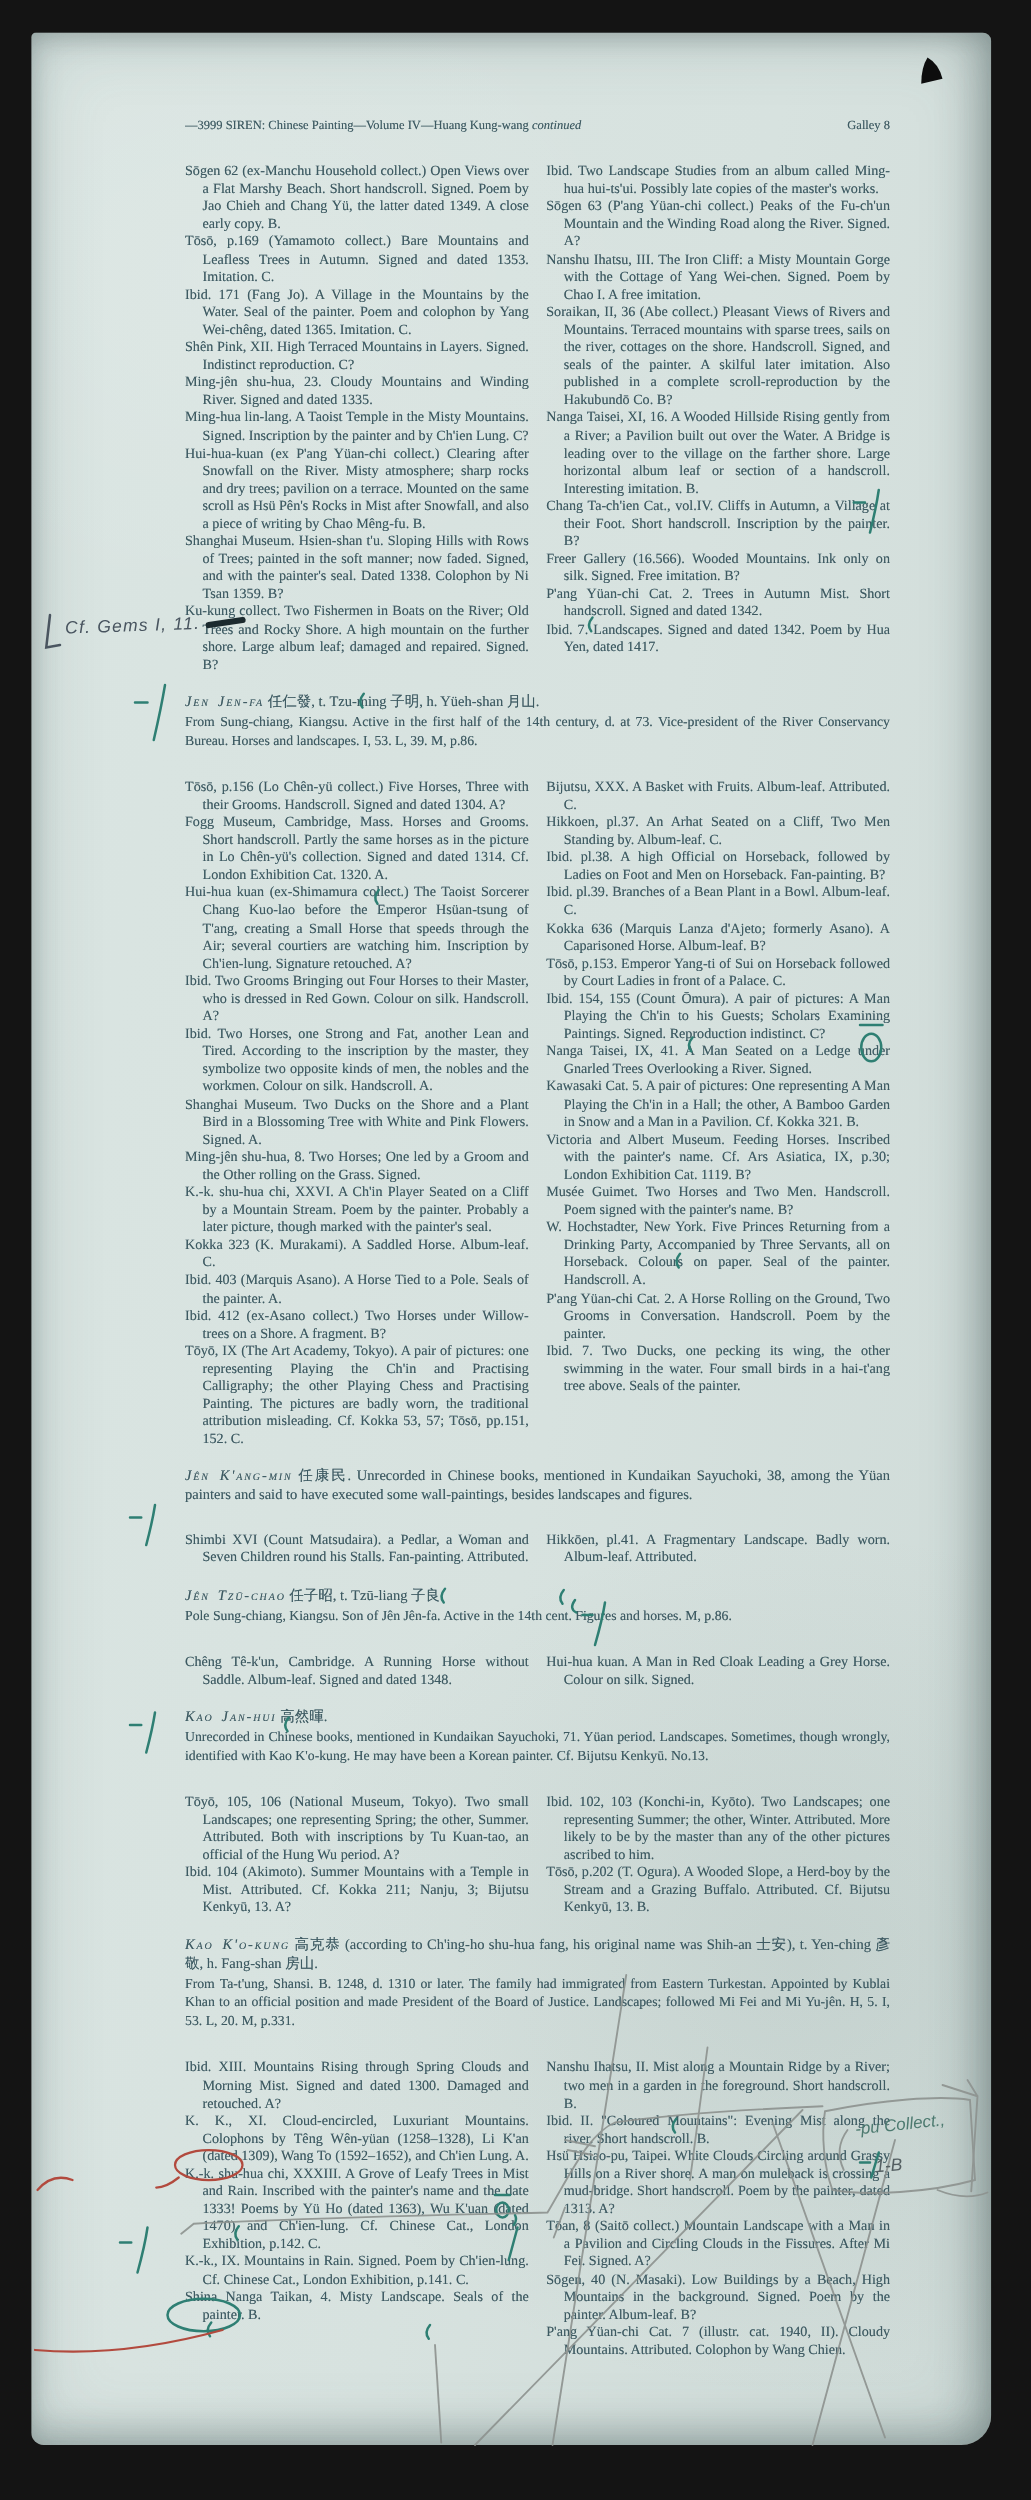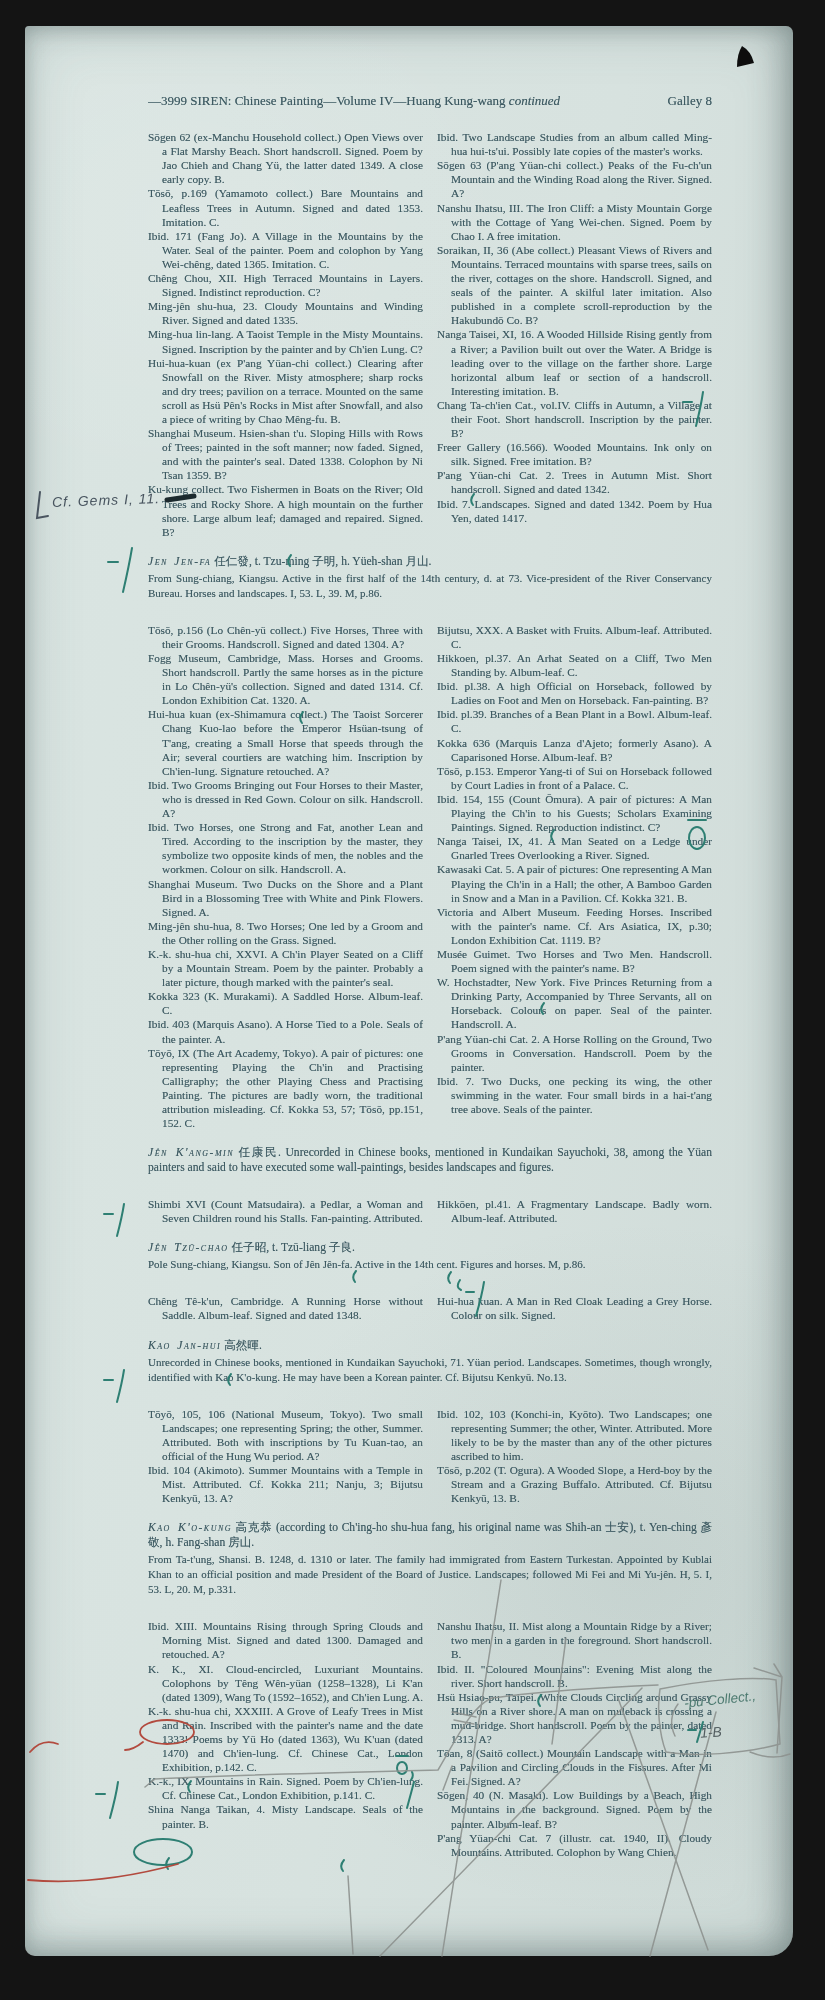--- a/index.html
+++ b/index.html
@@ -19,23 +19,23 @@
       inset 0 0 60px rgba(70,95,95,.20),
       inset -16px 0 30px rgba(55,75,75,.22),
       inset 0 -12px 26px rgba(55,75,75,.18),
       inset 0 6px 14px rgba(55,75,75,.12);
   }
   .content{
     position:absolute;left:148px;top:94px;width:564px;height:1866px;overflow:hidden;
     color:#3d5a62;font-size:11.3px;line-height:14.1px;
     text-shadow:0 0 .5px rgba(61,90,98,.55);
   }
-  .gheader{display:flex;justify-content:space-between;font-size:13px;margin:0 0 16px 0;}
+  .gheader{display:flex;justify-content:space-between;font-size:10px;margin:0 0 16px 0;}
   .gheader i{font-style:italic;}
-  .cols{display:flex;gap:14px;margin-top:22px;}
+  .cols{display:flex;gap:4px;margin-top:22px;justify-content:space-between;}
   .col{width:275px;}
   .entry{margin:0;padding-left:14px;text-indent:-14px;text-align:justify;}
   .section{margin-top:15px;}
   .shead{margin:0 0 2px 0;font-size:11.6px;line-height:15px;text-align:justify;}
   .sc{font-variant-caps:small-caps;letter-spacing:1.5px;word-spacing:2px;font-style:italic;}
   .sintro{margin:0;font-size:11px;line-height:15px;text-align:justify;}
   .overlay{position:absolute;left:0;top:0;width:825px;height:2000px;pointer-events:none;}
   .hw{position:absolute;font-family:"Liberation Sans",sans-serif;font-style:italic;white-space:nowrap;}
   #note-gems{left:52px;top:492px;font-size:14px;color:#48545f;transform:rotate(-2deg);letter-spacing:1px;}
   #note-collect{left:684px;top:1692px;font-size:13.5px;color:#4d7a70;transform:rotate(-6deg);}
@@ -53,21 +53,21 @@
     <span><span>—3999 SIREN: Chinese Painting—Volume IV—Huang Kung-wang </span><i>continued</i></span>
     <span>Galley 8</span>
   </p>
   <div>
       <div class="section" style="margin-top: 0px;">
         <div class="cols">
           <div class="col">
             <p class="entry">Sōgen 62 (ex-Manchu Household collect.) Open Views over a Flat Marshy Beach. Short handscroll. Signed. Poem by Jao Chieh and Chang Yü, the latter dated 1349. A close early copy. B.</p>
             <p class="entry">Tōsō, p.169 (Yamamoto collect.) Bare Mountains and Leafless Trees in Autumn. Signed and dated 1353. Imitation. C.</p>
             <p class="entry">Ibid. 171 (Fang Jo). A Village in the Mountains by the Water. Seal of the painter. Poem and colophon by Yang Wei-chêng, dated 1365. Imitation. C.</p>
-            <p class="entry">Chêng Chou, XII. High Terraced Mountains in Layers. Signed. Indistinct reproduction. C?</p>
+            <p class="entry">Shên Pink, XII. High Terraced Mountains in Layers. Signed. Indistinct reproduction. C?</p>
             <p class="entry">Ming-jên shu-hua, 23. Cloudy Mountains and Winding River. Signed and dated 1335.</p>
             <p class="entry">Ming-hua lin-lang. A Taoist Temple in the Misty Mountains. Signed. Inscription by the painter and by Ch'ien Lung. C?</p>
             <p class="entry">Hui-hua-kuan (ex P'ang Yüan-chi collect.) Clearing after Snowfall on the River. Misty atmosphere; sharp rocks and dry trees; pavilion on a terrace. Mounted on the same scroll as Hsü Pên's Rocks in Mist after Snowfall, and also a piece of writing by Chao Mêng-fu. B.</p>
             <p class="entry">Shanghai Museum. Hsien-shan t'u. Sloping Hills with Rows of Trees; painted in the soft manner; now faded. Signed, and with the painter's seal. Dated 1338. Colophon by Ni Tsan 1359. B?</p>
             <p class="entry">Ku-kung collect. Two Fishermen in Boats on the River; Old Trees and Rocky Shore. A high mountain on the further shore. Large album leaf; damaged and repaired. Signed. B?</p>
           </div>
           <div class="col">
             <p class="entry">Ibid. Two Landscape Studies from an album called Ming-hua hui-ts'ui. Possibly late copies of the master's works.</p>
             <p class="entry">Sōgen 63 (P'ang Yüan-chi collect.) Peaks of the Fu-ch'un Mountain and the Winding Road along the River. Signed. A?</p>
             <p class="entry">Nanshu Ihatsu, III. The Iron Cliff: a Misty Mountain Gorge with the Cottage of Yang Wei-chen. Signed. Poem by Chao I. A free imitation.</p>
@@ -88,20 +88,21 @@
             <p class="entry">Tōsō, p.156 (Lo Chên-yü collect.) Five Horses, Three with their Grooms. Handscroll. Signed and dated 1304. A?</p>
             <p class="entry">Fogg Museum, Cambridge, Mass. Horses and Grooms. Short handscroll. Partly the same horses as in the picture in Lo Chên-yü's collection. Signed and dated 1314. Cf. London Exhibition Cat. 1320. A.</p>
             <p class="entry">Hui-hua kuan (ex-Shimamura collect.) The Taoist Sorcerer Chang Kuo-lao before the Emperor Hsüan-tsung of T'ang, creating a Small Horse that speeds through the Air; several courtiers are watching him. Inscription by Ch'ien-lung. Signature retouched. A?</p>
             <p class="entry">Ibid. Two Grooms Bringing out Four Horses to their Master, who is dressed in Red Gown. Colour on silk. Handscroll. A?</p>
             <p class="entry">Ibid. Two Horses, one Strong and Fat, another Lean and Tired. According to the inscription by the master, they symbolize two opposite kinds of men, the nobles and the workmen. Colour on silk. Handscroll. A.</p>
             <p class="entry">Shanghai Museum. Two Ducks on the Shore and a Plant Bird in a Blossoming Tree with White and Pink Flowers. Signed. A.</p>
             <p class="entry">Ming-jên shu-hua, 8. Two Horses; One led by a Groom and the Other rolling on the Grass. Signed.</p>
             <p class="entry">K.-k. shu-hua chi, XXVI. A Ch'in Player Seated on a Cliff by a Mountain Stream. Poem by the painter. Probably a later picture, though marked with the painter's seal.</p>
             <p class="entry">Kokka 323 (K. Murakami). A Saddled Horse. Album-leaf. C.</p>
             <p class="entry">Ibid. 403 (Marquis Asano). A Horse Tied to a Pole. Seals of the painter. A.</p>
+            <p class="entry">Ibid. 412 (ex-Asano collect.) Two Horses under Willow-trees on a Shore. A fragment. B?</p>
             <p class="entry">Tōyō, IX (The Art Academy, Tokyo). A pair of pictures: one representing Playing the Ch'in and Practising Calligraphy; the other Playing Chess and Practising Painting. The pictures are badly worn, the traditional attribution misleading. Cf. Kokka 53, 57; Tōsō, pp.151, 152. C.</p>
           </div>
           <div class="col">
             <p class="entry">Bijutsu, XXX. A Basket with Fruits. Album-leaf. Attributed. C.</p>
             <p class="entry">Hikkoen, pl.37. An Arhat Seated on a Cliff, Two Men Standing by. Album-leaf. C.</p>
             <p class="entry">Ibid. pl.38. A high Official on Horseback, followed by Ladies on Foot and Men on Horseback. Fan-painting. B?</p>
             <p class="entry">Ibid. pl.39. Branches of a Bean Plant in a Bowl. Album-leaf. C.</p>
             <p class="entry">Kokka 636 (Marquis Lanza d'Ajeto; formerly Asano). A Caparisoned Horse. Album-leaf. B?</p>
             <p class="entry">Tōsō, p.153. Emperor Yang-ti of Sui on Horseback followed by Court Ladies in front of a Palace. C.</p>
             <p class="entry">Ibid. 154, 155 (Count Ōmura). A pair of pictures: A Man Playing the Ch'in to his Guests; Scholars Examining Paintings. Signed. Reproduction indistinct. C?</p>

